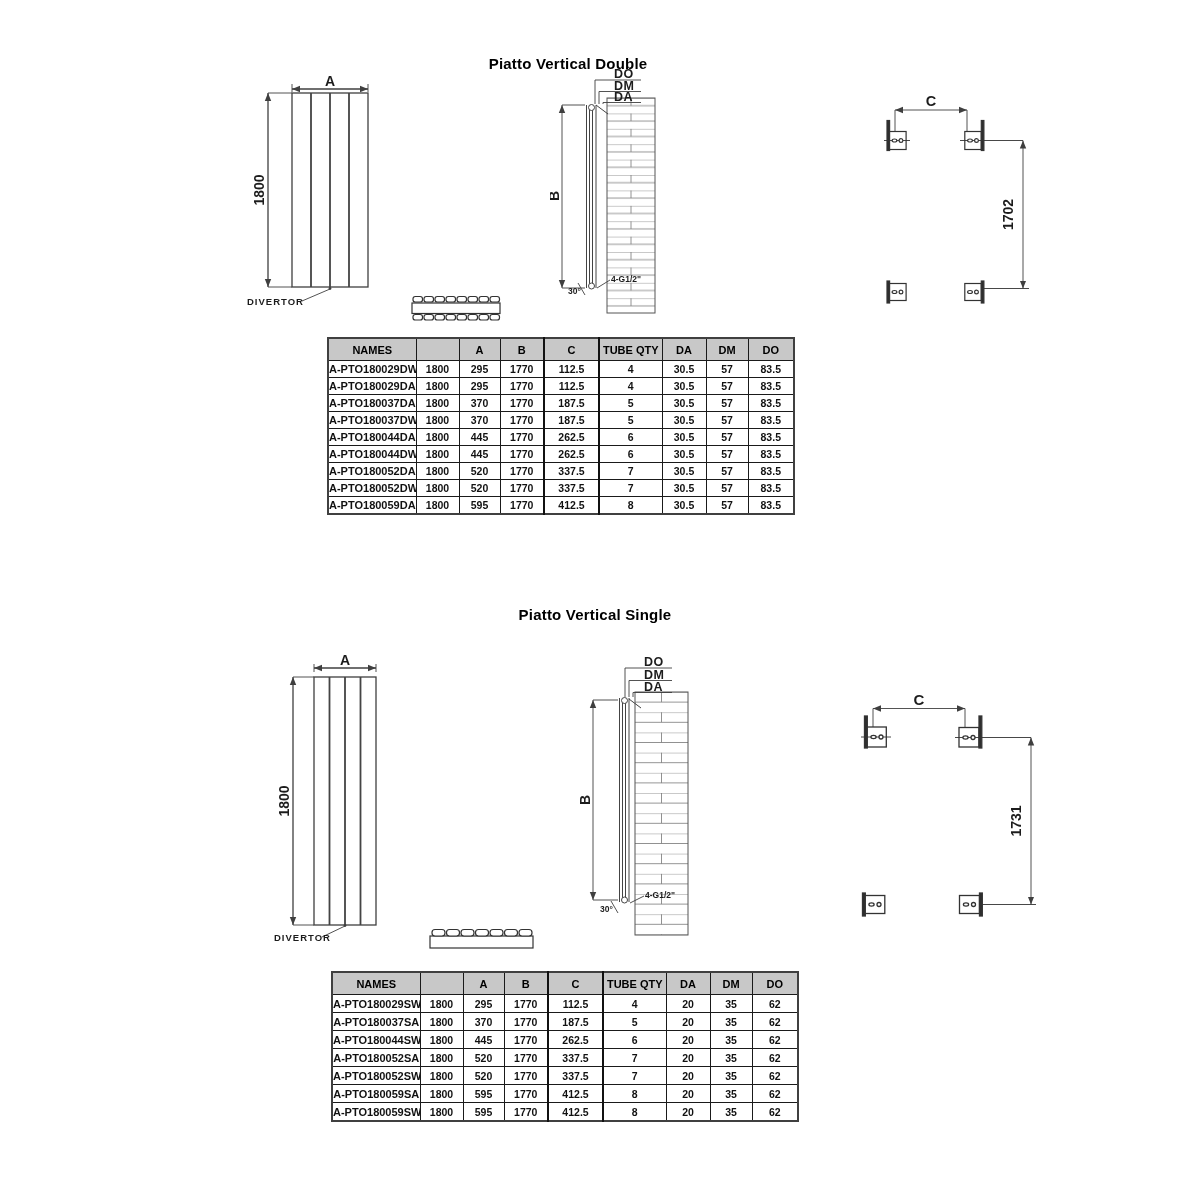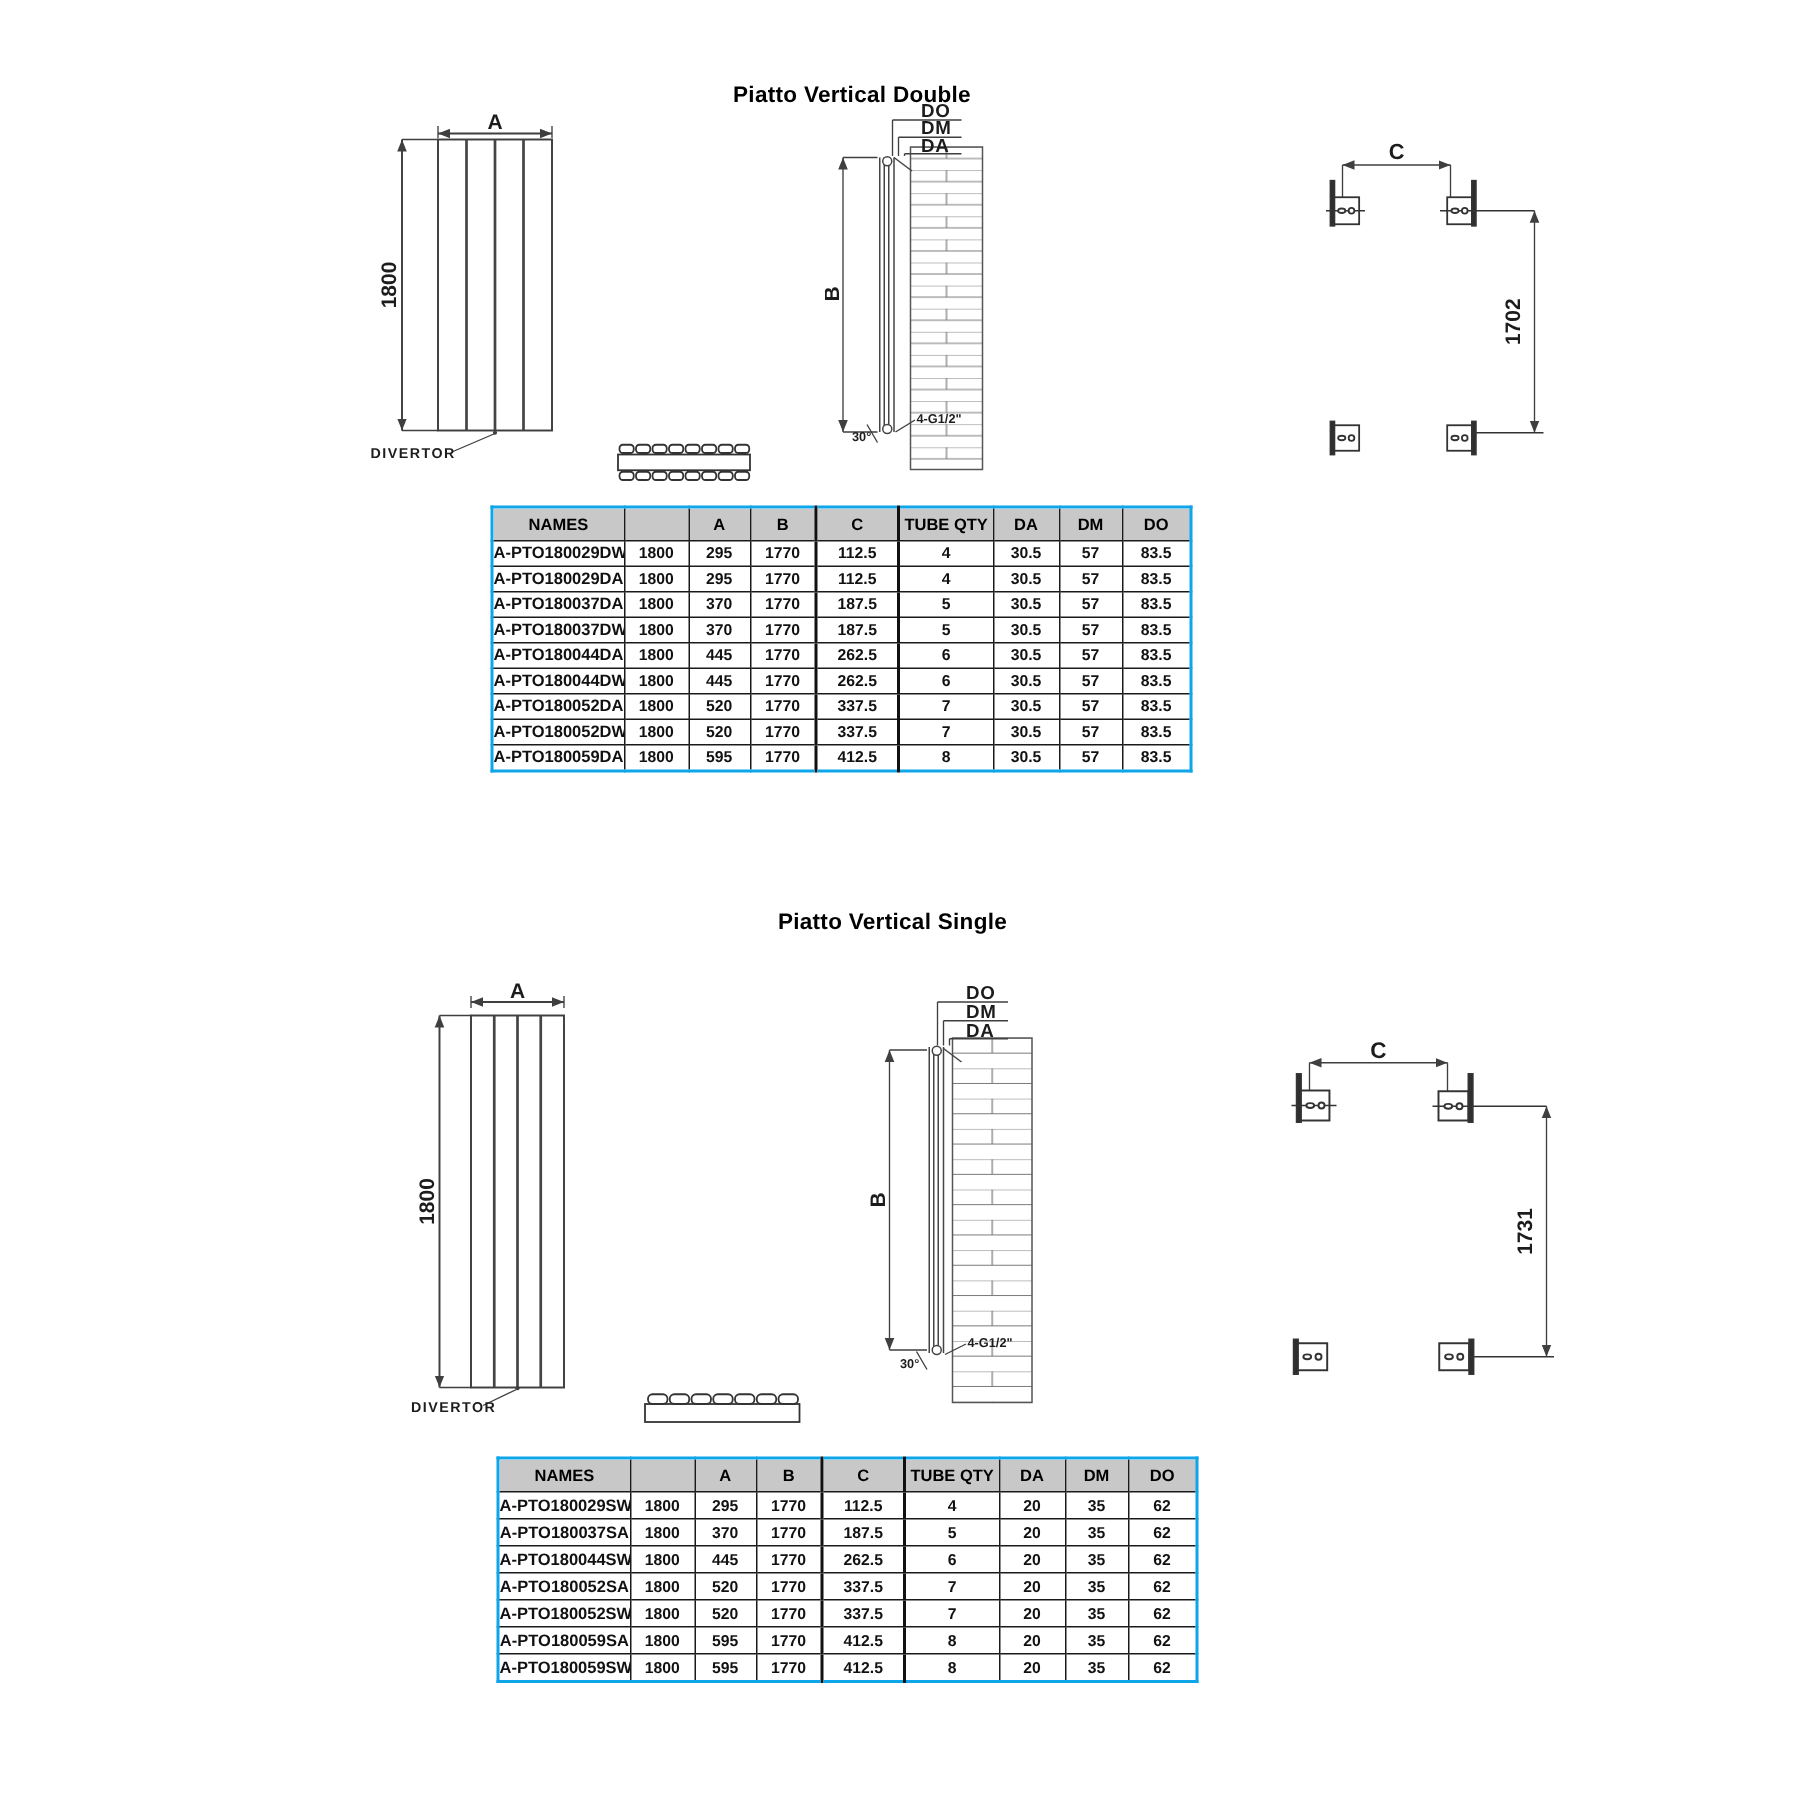--- a/index.html
+++ b/index.html
@@ -7,21 +7,21 @@
         font-family:"Liberation Sans",sans-serif;color:#111;}
   .sec-title{position:absolute;font-weight:bold;font-size:15px;letter-spacing:.2px;
              text-align:center;color:#000;}
   .drawing{position:absolute;}
   svg text{font-family:"Liberation Sans",sans-serif;fill:#1c1c1c;}
   .dimtxt{font-size:14px;font-weight:600;}
   .dimtxt-sm{font-size:12.5px;font-weight:700;letter-spacing:.5px;}
   .lbl-tiny{font-size:8.5px;font-weight:700;}
   .lbl-div{font-size:9.5px;letter-spacing:1px;font-weight:600;}
   .spec-table{position:absolute;border-collapse:collapse;table-layout:fixed;background:#fff;
-              border:2px solid #0ea5e9;}
+              border:2px solid #404040;}
   .spec-table th,.spec-table td{border:1px solid #1a1a1a;text-align:center;vertical-align:middle;
               font-weight:bold;padding:0;overflow:hidden;white-space:nowrap;}
   .spec-table th{background:#c8c8c8;font-size:11px;height:21px;color:#000;}
   .spec-table td{font-size:10.5px;height:16px;}
   .spec-table td:first-child{font-size:11px;}
   .spec-table th:nth-child(5),.spec-table td:nth-child(5),
   .spec-table th:nth-child(6),.spec-table td:nth-child(6){border-left:2px solid #111;}
   .tbl-single td{height:17px;}
 </style>
 </head>

